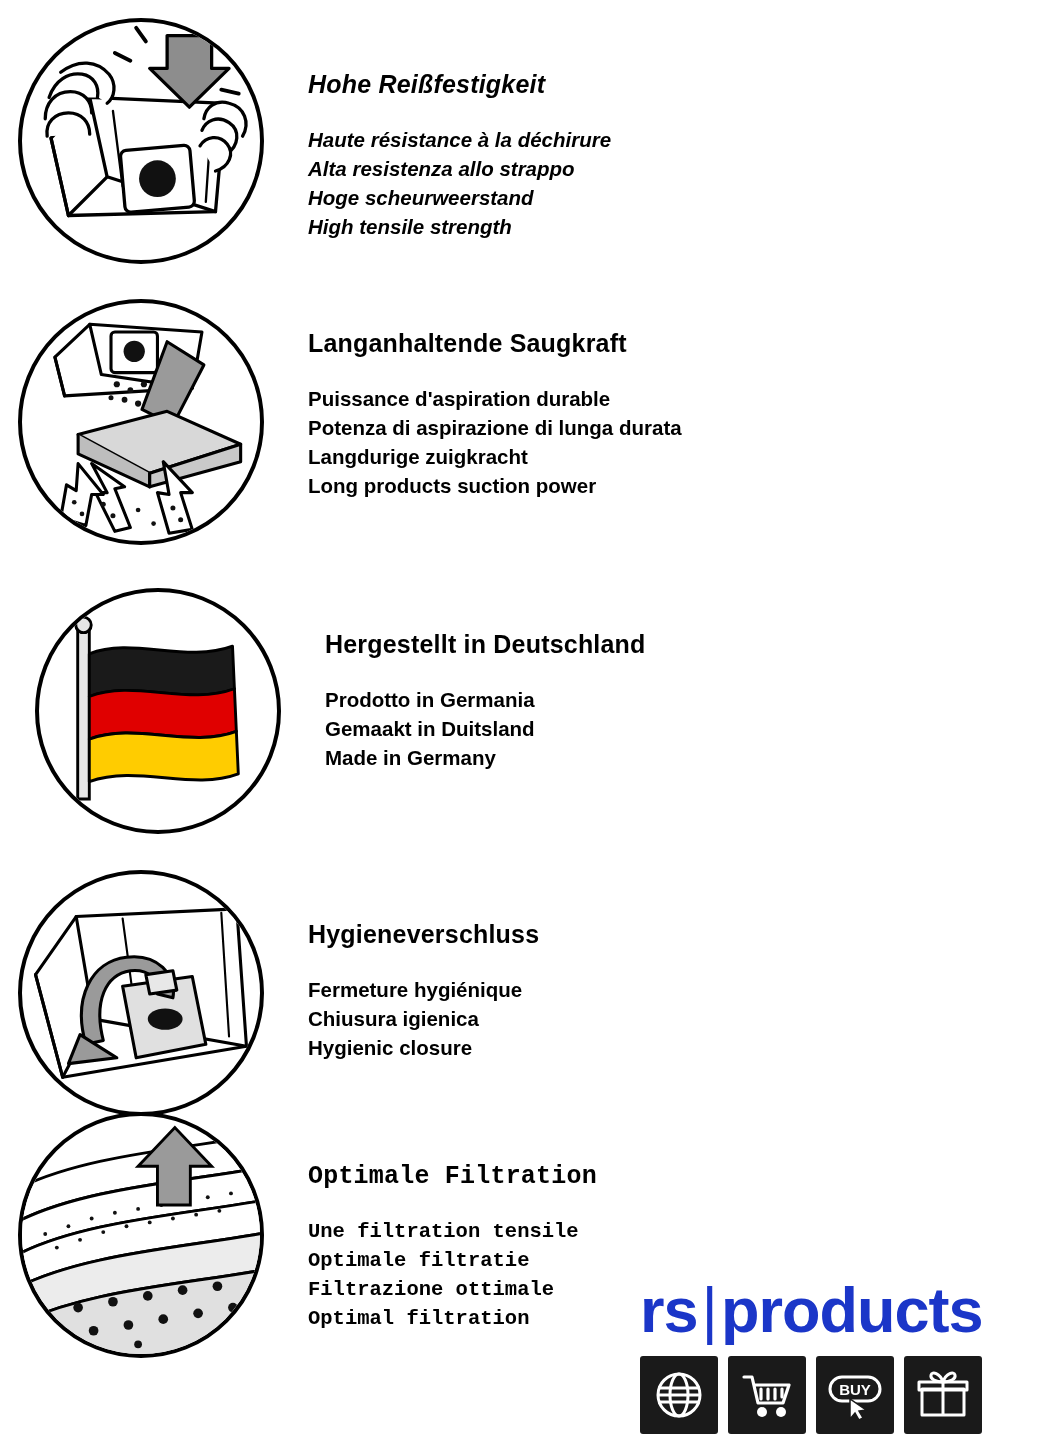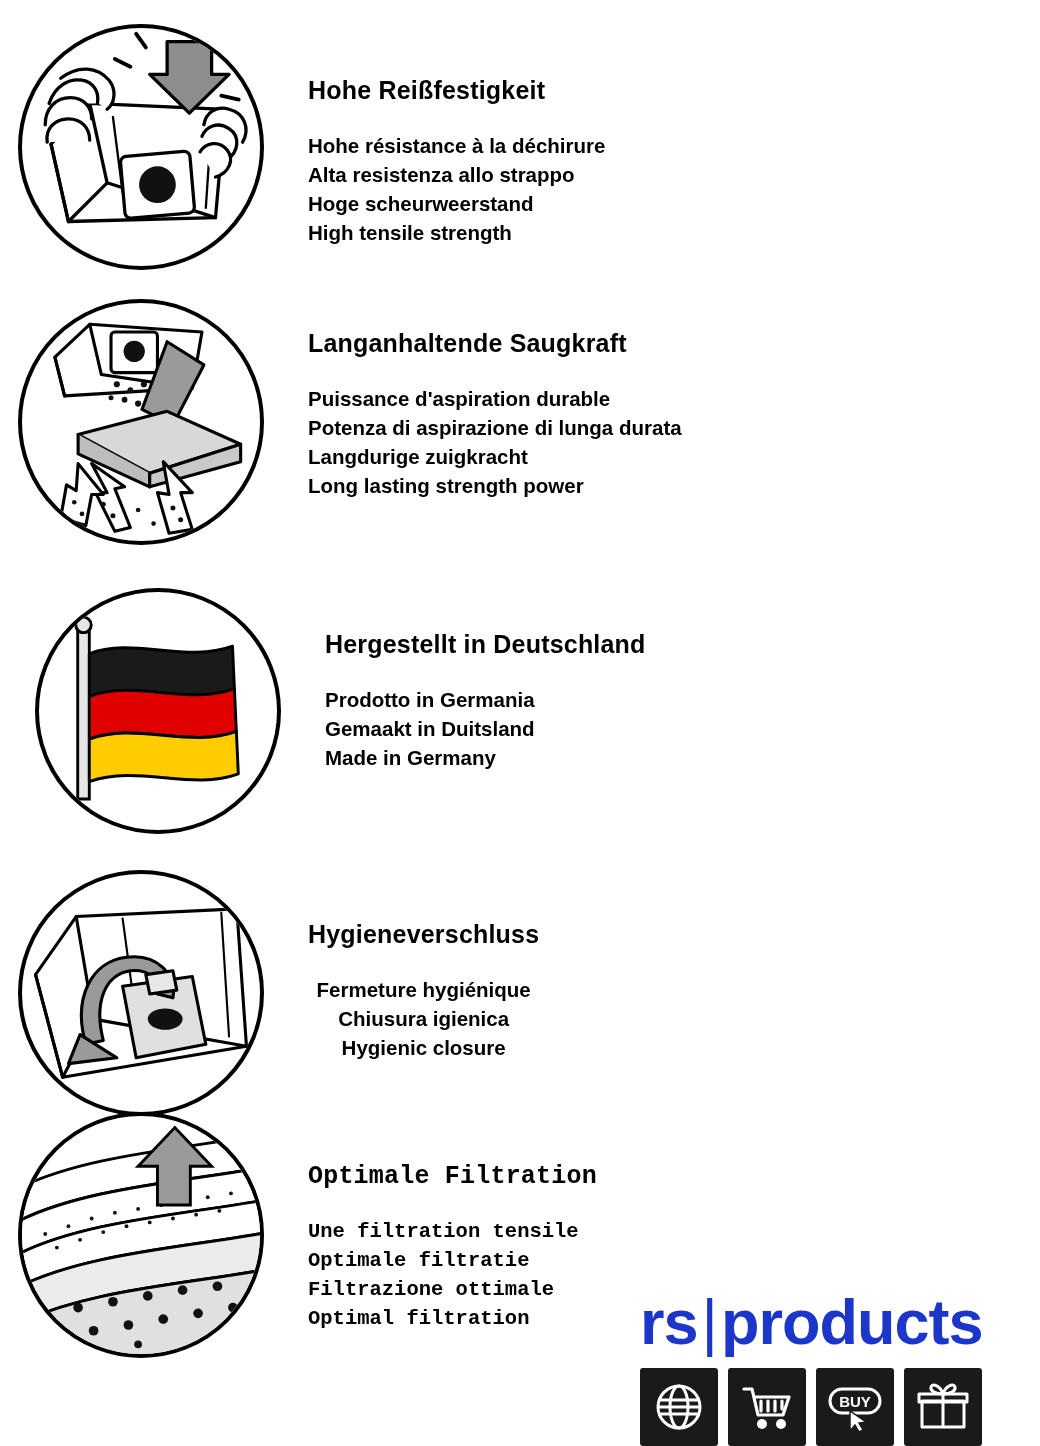--- a/index.html
+++ b/index.html
@@ -56,36 +56,36 @@
     margin: 0 0 26px 0;
     white-space: nowrap;
   }
   .feat-line {
     font-size: 20.5px;
     font-weight: bold;
     line-height: 1.42;
     white-space: nowrap;
   }
   
-  #row0 { top: 24px; }
+  #row0 { top: 18px; font-style: italic; }
   #row1 { top: 299px; }
   #row2 { top: 588px; padding-left: 17px; }
   #row3 { top: 870px; }
   #row4 { top: 1112px; font-family: Liberation Mono, monospace; }
 
   #row2 .text-block { padding-top: 42px; }
-  #row3 .text-block { padding-top: 50px; text-align: center; }
+  #row3 .text-block { padding-top: 50px; }
   #row4 .text-block { padding-top: 50px; }
   #row1 .text-block { padding-top: 30px; }
 
   
   .logo-area {
     position: absolute;
     right: 10px;
-    bottom: 0;
+    bottom: 12px;
     width: 390px;
     text-align: left;
   }
   .logo-text {
     font-size: 63px;
     font-weight: bold;
     color: #1b36c8;
     letter-spacing: -1px;
     line-height: 1;
     white-space: nowrap;
@@ -151,21 +151,21 @@
             <path d="M112 40 L96 32" stroke-width="4"></path>
             <path d="M216 22 L228 10" stroke-width="4"></path>
             <path d="M226 44 L240 38" stroke-width="4"></path>
             <path d="M206 70 L224 74" stroke-width="4"></path>
           </g>
         </svg>
       </div>
     </div>
     <div class="text-block">
       <div class="feat-title">Hohe Reißfestigkeit</div>
-      <div class="feat-line">Hohe résistance à la déchirure</div>
+      <div class="feat-line">Haute résistance à la déchirure</div>
       <div class="feat-line">Alta resistenza allo strappo</div>
       <div class="feat-line">Hoge scheurweerstand</div>
       <div class="feat-line">High tensile strength</div>
     </div>
   </div>
 
   <div class="feature-row" id="row1">
     <div class="icon-wrap">
       <div class="icon-circle">
         <svg class="ic" viewBox="0 0 246 246" xmlns="http://www.w3.org/2000/svg">
@@ -210,21 +210,21 @@
             </g>
           </g>
         </svg>
       </div>
     </div>
     <div class="text-block">
       <div class="feat-title">Langanhaltende Saugkraft</div>
       <div class="feat-line">Puissance d'aspiration durable</div>
       <div class="feat-line">Potenza di aspirazione di lunga durata</div>
       <div class="feat-line">Langdurige zuigkracht</div>
-      <div class="feat-line">Long lasting strength power</div>
+      <div class="feat-line">Long products suction power</div>
     </div>
   </div>
 
   <div class="feature-row" id="row2">
     <div class="icon-wrap">
       <div class="icon-circle">
         <svg class="ic" viewBox="0 0 246 246" xmlns="http://www.w3.org/2000/svg">
 
           <path d="M40 36 L52 36 L52 214 L40 214 Z" fill="#e6e6e6" stroke="#000" stroke-width="3"></path>
           <circle cx="46" cy="34" r="8" fill="#e6e6e6" stroke="#000" stroke-width="3"></circle>

